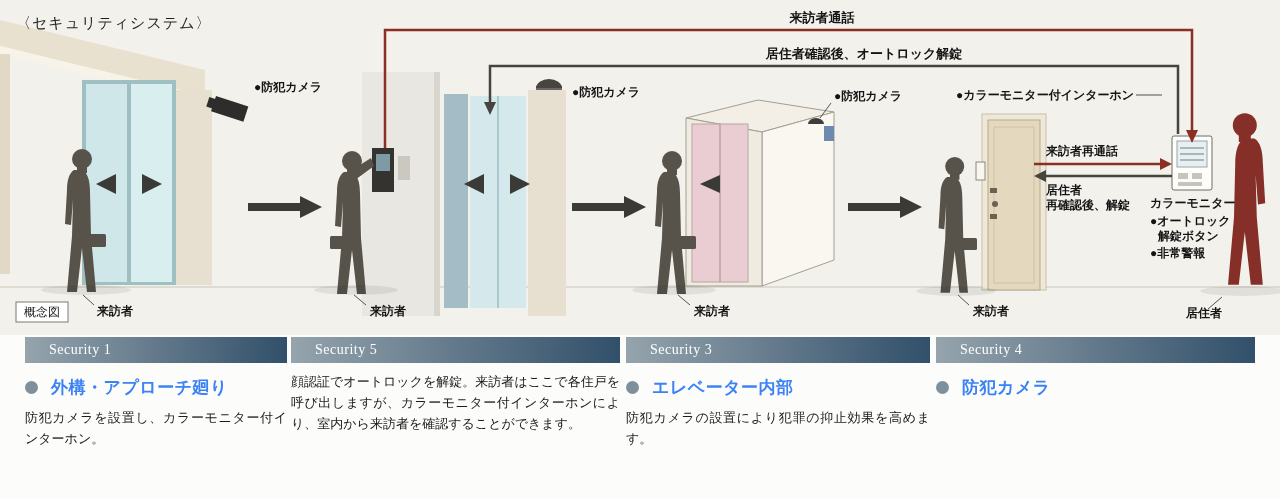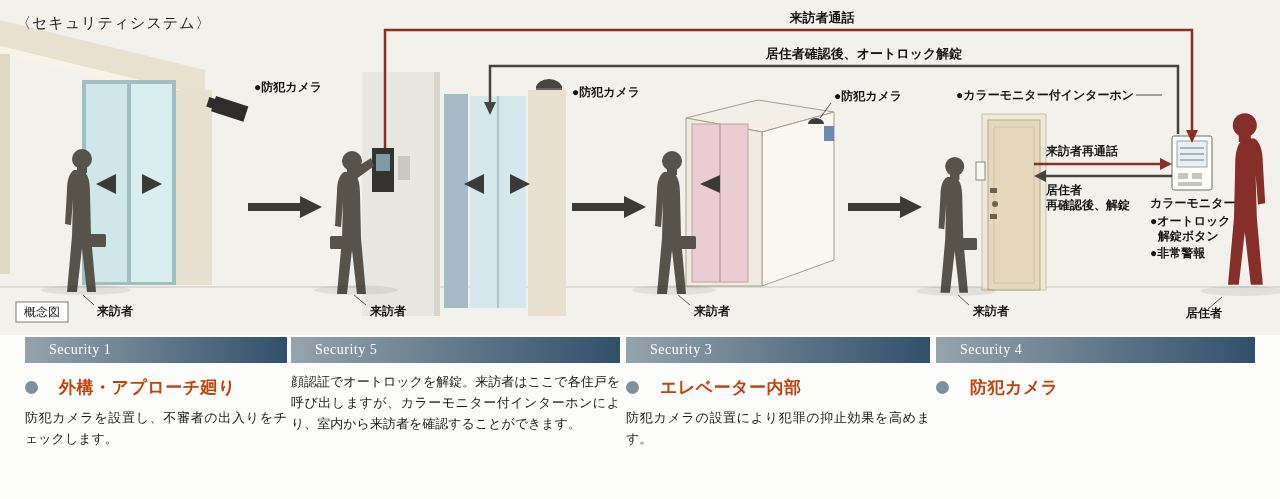--- a/index.html
+++ b/index.html
@@ -22,22 +22,22 @@
   .c2 { left:291px; width:329px; }
   .c3 { left:626px; width:304px; }
   .c4 { left:936px; width:319px; }
   .bar {
     height:26px; line-height:26px; padding-left:24px; color:#ffffff;
     font-family:"Liberation Serif","DejaVu Serif",serif;
     font-size:14px; letter-spacing:0.5px;
     background:linear-gradient(90deg,#95a4ad 0%,#5e7588 55%,#31506a 100%);
   }
   .sec-title {
-    display:flex; align-items:center; gap:21px;
-    margin-top:13px; font-size:17px; font-weight:600; color:#c2410c; letter-spacing:0.5px;
+    display:flex; align-items:center; gap:13px;
+    margin-top:13px; font-size:17px; font-weight:600; color:#3b82f6; letter-spacing:0.5px;
   }
   .bullet { width:13px; height:13px; border-radius:50%; background:#7d909c; flex:none; }
   .sec-body { margin-top:8px; font-size:13px; line-height:1.62; color:#1b1b1b; text-align:justify; }
 </style>
 </head>
 <body>
 
 <div class="page">
 
   <div class="page-title">〈セキュリティシステム〉</div>
@@ -186,21 +186,21 @@
       <text class="flow" x="864" y="58" text-anchor="middle">居住者確認後、オートロック解錠</text>
     </g>
   </svg>
 
   <section class="col c1">
     <div class="bar">Security 1</div>
     <h3 class="sec-title">
         <span class="bullet"></span>
         <span>外構・アプローチ廻り</span>
       </h3>
-    <p class="sec-body">防犯カメラを設置し、不審者の出入りをチェックします。</p>
+    <p class="sec-body">防犯カメラを設置し、カラーモニター付インターホン。</p>
   </section>
 
   <section class="col c2">
     <div class="bar">Security 5</div>
     <p class="sec-body">顔認証でオートロックを解錠。来訪者はここで各住戸を呼び出しますが、カラーモニター付インターホンにより、室内から来訪者を確認することができます。</p>
   </section>
 
   <section class="col c3">
     <div class="bar">Security 3</div>
     <h3 class="sec-title">

